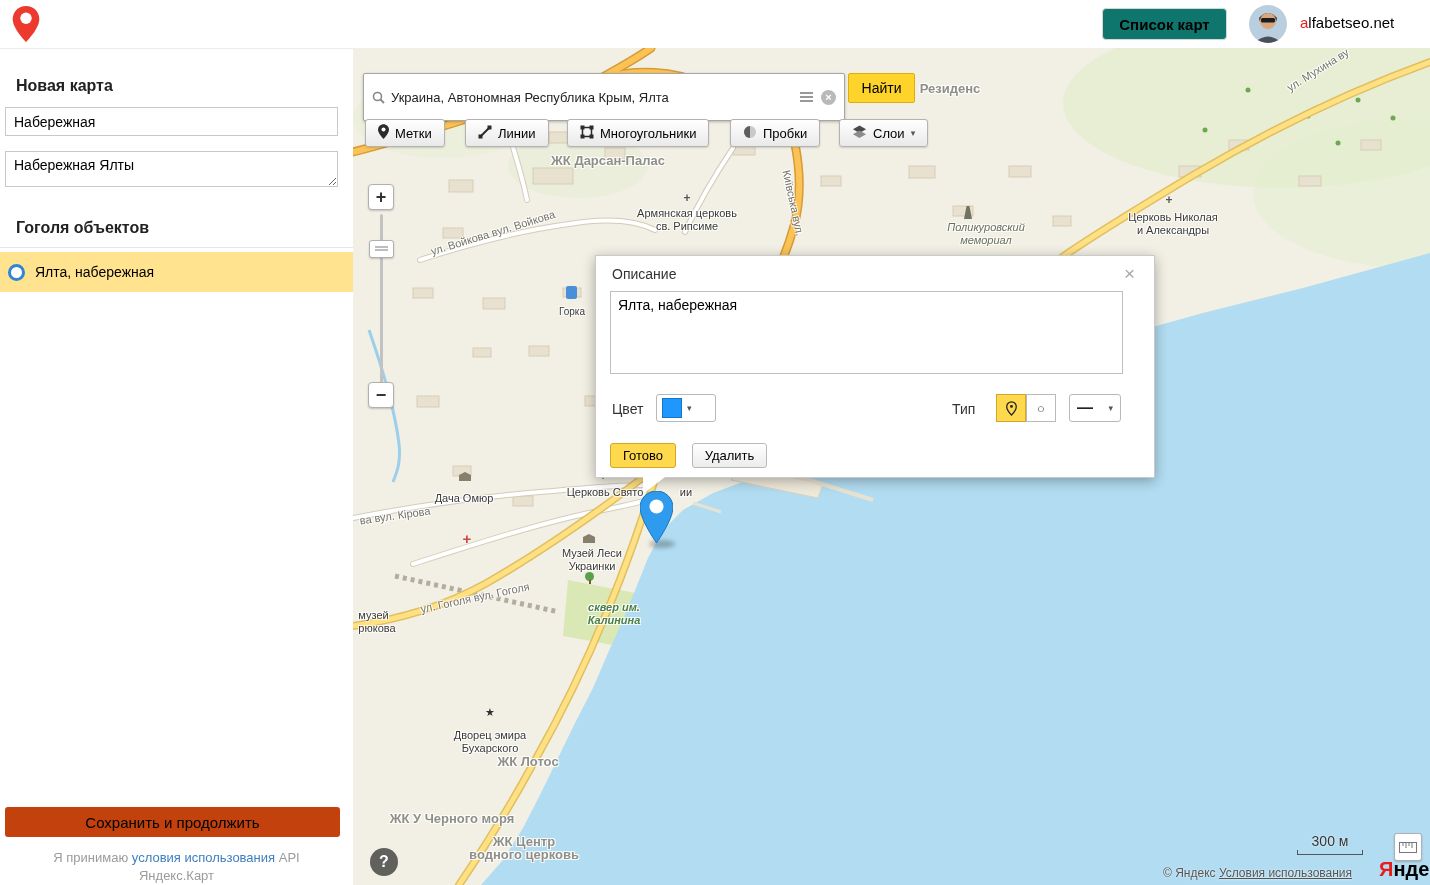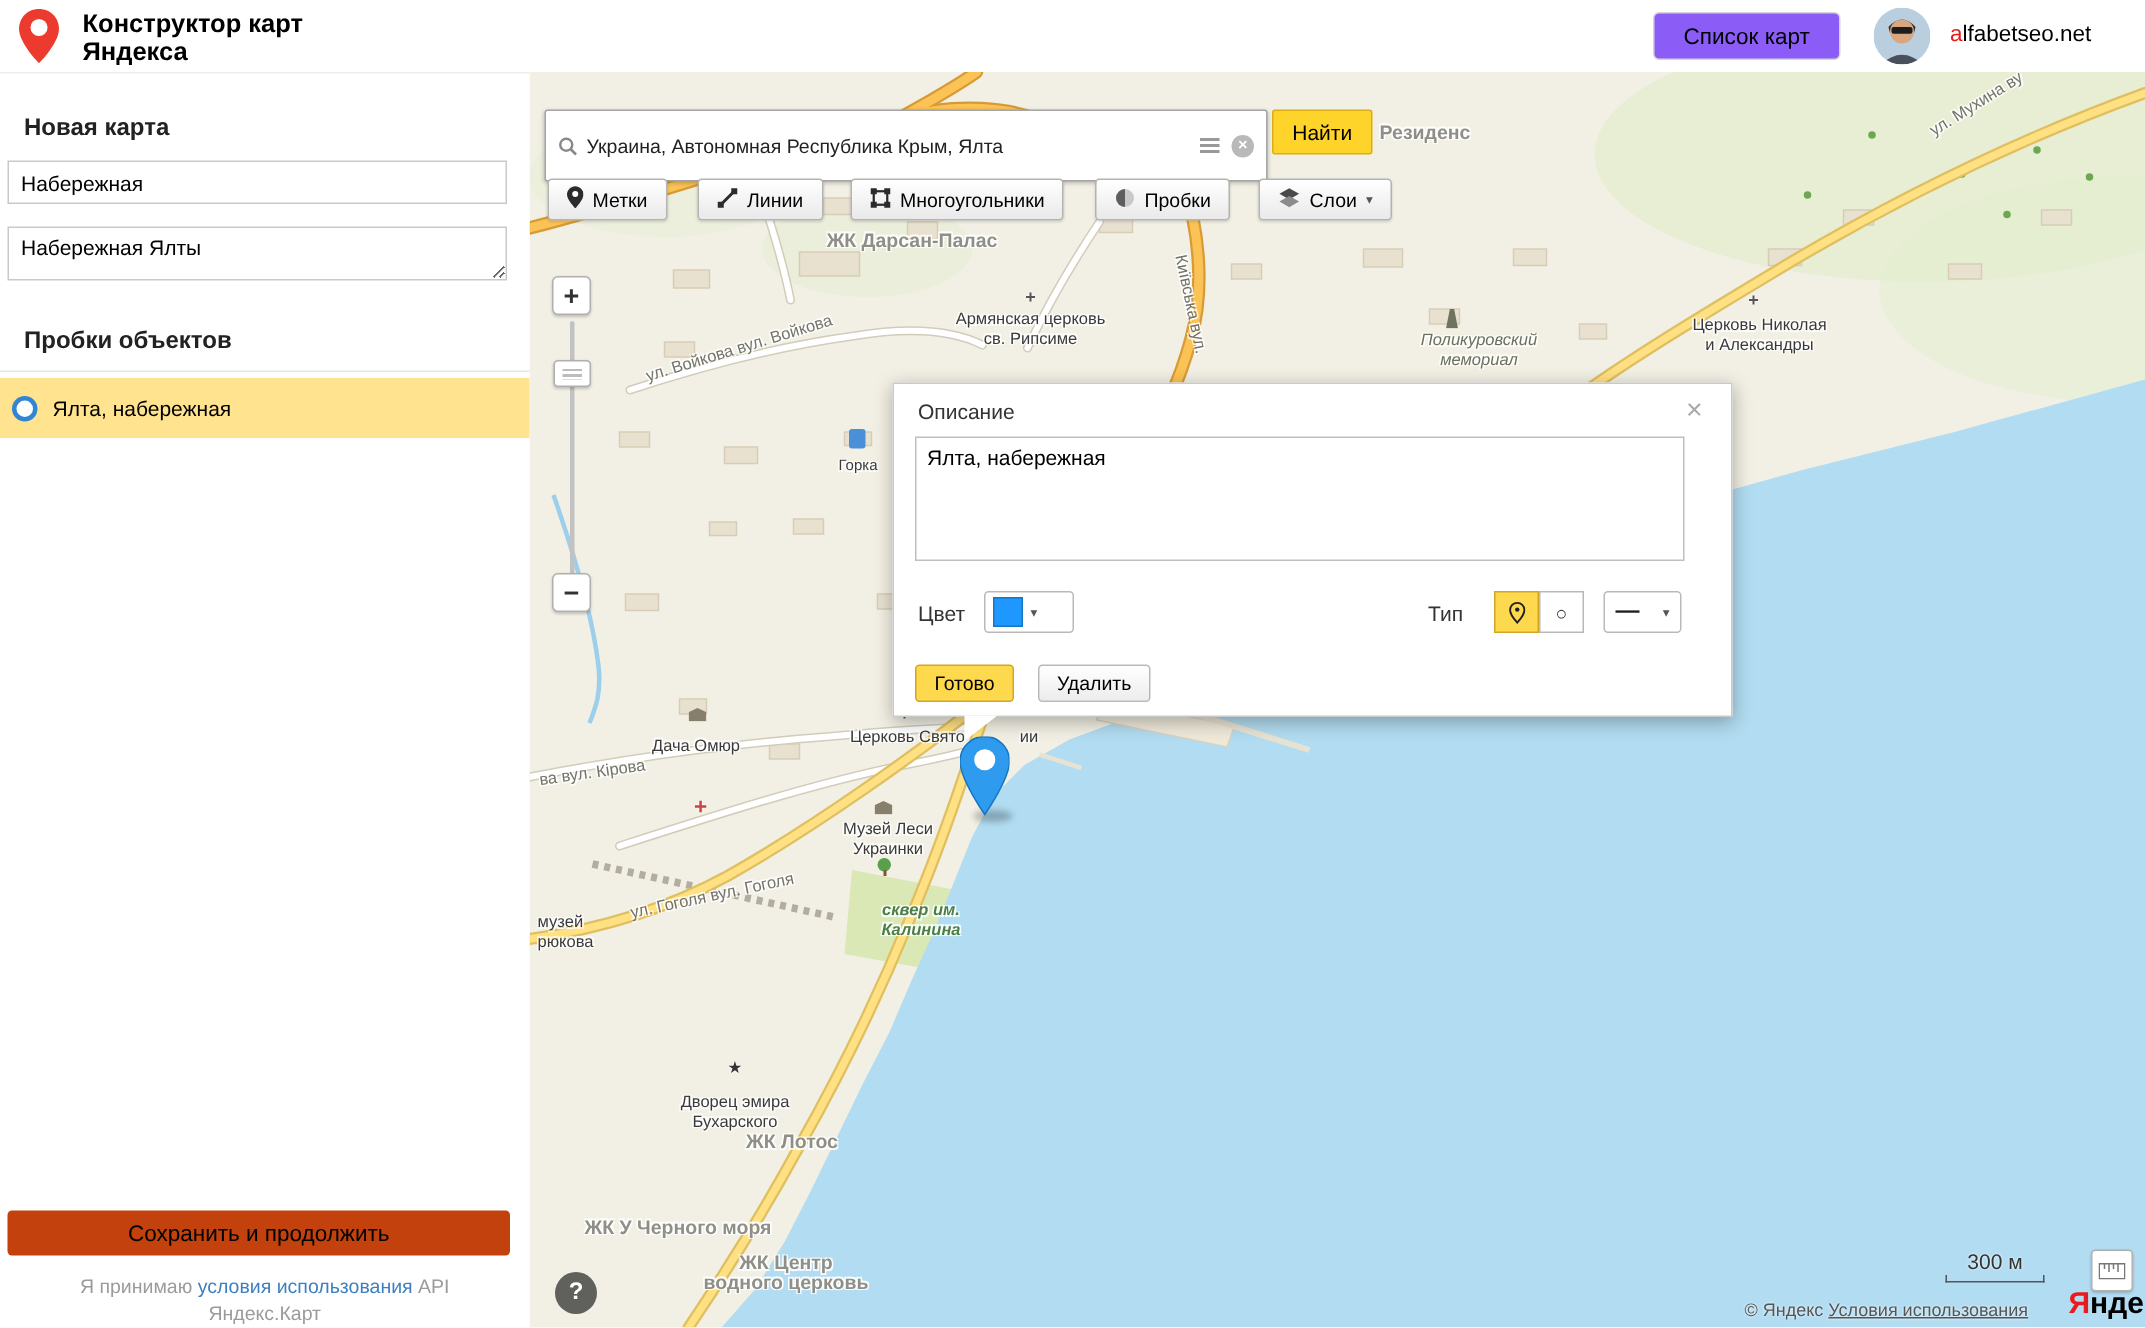--- a/index.html
+++ b/index.html
@@ -3,22 +3,22 @@
 <meta charset="utf-8">
 <style>
   * { box-sizing: border-box; margin: 0; padding: 0; }
   html,body { width:1430px; height:885px; overflow:hidden; background:#fff;
     font-family:"Liberation Sans","DejaVu Sans",sans-serif; position:relative; }
 
   
   #header { position:absolute; left:0; top:0; width:1430px; height:48px; background:#fff; z-index:60; }
   .logo { position:absolute; left:10px; top:5px; }
   .app-title { position:absolute; left:55px; top:6px; font-size:17px; font-weight:bold; line-height:19px; color:#000; }
-  .maps-list-btn { position:absolute; left:1102px; top:8px; width:125px; height:32px; background:#8b5cf6;
-    border:1px solid #d6d6d6; border-radius:4px; font-size:15px; color:#000; cursor:pointer; }
+  .maps-list-btn { position:absolute; left:1102px; top:8px; width:125px; height:32px; background:#0f766e;
+    border:1px solid #d6d6d6; border-radius:4px; font-size:15px; color:#000; cursor:pointer;font-weight:bold; }
   .avatar { position:absolute; left:1249px; top:5px; width:38px; height:38px; border-radius:50%; overflow:hidden; }
   .account { position:absolute; left:1300px; top:14px; font-size:15px; }
   .account .red { color:#e81c1c; }
 
   
   #sidebar { position:absolute; left:0; top:48px; width:353px; height:837px; background:#fff; border-top:1px solid #ededed; z-index:55; }
   .sb-heading { position:absolute; left:16px; font-size:16px; font-weight:bold; color:#222; }
   .sb-input { position:absolute; left:5px; width:333px; border:1px solid #c9c9c9; font-size:14px; color:#000;
     font-family:"Liberation Sans",sans-serif; }
   .sb-divider { position:absolute; left:0; width:353px; border-top:1px solid #e6e6e6; }
@@ -125,42 +125,38 @@
 </head>
 <body>
 
 <div id="header">
   <span class="logo">
     <svg width="32" height="38" viewBox="0 0 32 40">
       <path d="M16 1C8 1 2 7 2 15c0 10 14 24 14 24s14-14 14-24C30 7 24 1 16 1z" fill="#ec3b2e"></path>
       <circle cx="16" cy="14" r="6" fill="#fff"></circle>
     </svg>
   </span>
-  <div class="app-title">
-    <div>Конструктор карт</div>
-    <div>Яндекса</div>
-  </div>
   <button class="maps-list-btn">Список карт</button>
   <span class="avatar">
     <svg width="38" height="38" viewBox="0 0 38 38">
       <rect width="38" height="38" fill="#b9cfe0"></rect>
       <path d="M10 13 Q19 3 28 13 L27 17 L11 17 Z" fill="#35291f"></path>
       <circle cx="19" cy="16" r="8" fill="#d8a77f"></circle>
       <rect x="12" y="13" width="14" height="4.5" rx="1.5" fill="#1d1d1d"></rect>
       <path d="M5 38 Q19 25 33 38 Z" fill="#49505c"></path>
     </svg>
   </span>
   <span class="account"><span class="red">a</span><span>lfabetseo.net</span></span>
 </div>
 
 <div id="sidebar">
   <div class="sb-heading" style="top:28px">Новая карта</div>
   <input class="sb-input" style="top: 58px; height: 29px; padding: 0px 8px;" value="Набережная">
   <textarea class="sb-input" style="top: 102px; height: 36px; padding: 5px 8px;">Набережная Ялты</textarea>
-  <div class="sb-heading" style="top:170px">Пробки объектов</div>
+  <div class="sb-heading" style="top:170px">Гоголя объектов</div>
   <div class="sb-divider" style="top:198px"></div>
   <div class="object-row">
     <span class="object-dot"></span>
     <span class="object-label">Ялта, набережная</span>
   </div>
   <button class="save-btn">Сохранить и продолжить</button>
   <div class="terms">
     <span>Я принимаю</span>
     <a>условия использования</a>
     <span>API</span><br>

